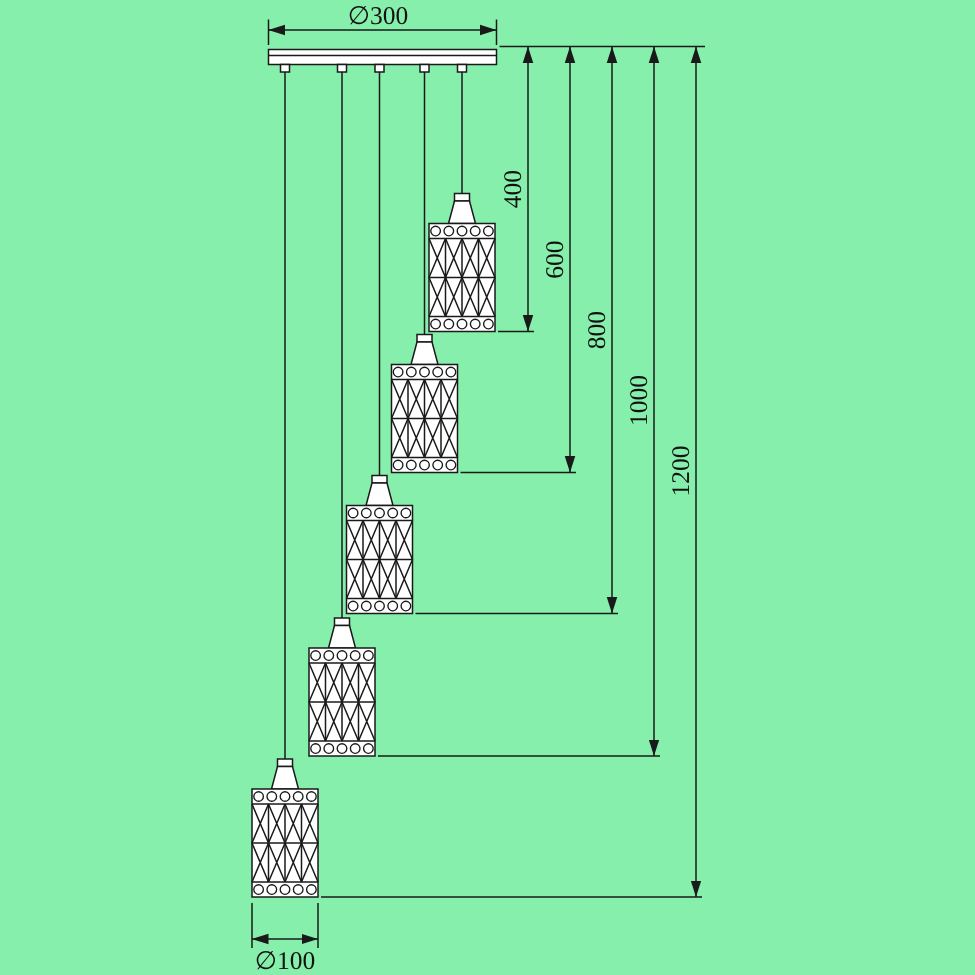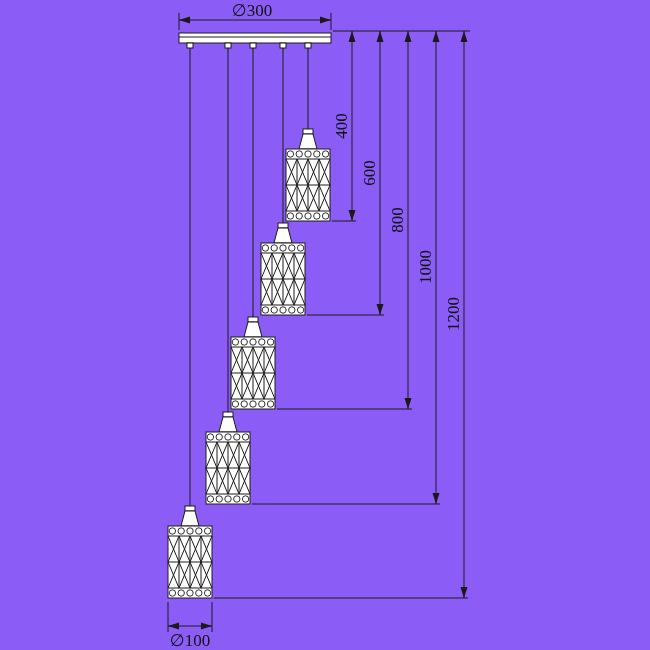--- a/index.html
+++ b/index.html
@@ -3,21 +3,21 @@
 <meta charset="utf-8">
 <style>
   html, body {
     margin: 0;
     padding: 0;
     background: #ffffff;
   }
   .stage {
     width: 650px;
     height: 650px;
-    background: #8b5cf6;
+    background: #86efac;
     position: relative;
     overflow: hidden;
   }
   svg { display: block; }
   .ln {
     stroke: #1a1a1a;
     stroke-width: 1;
     fill: none;
   }
   .fw { fill: #ffffff; }

